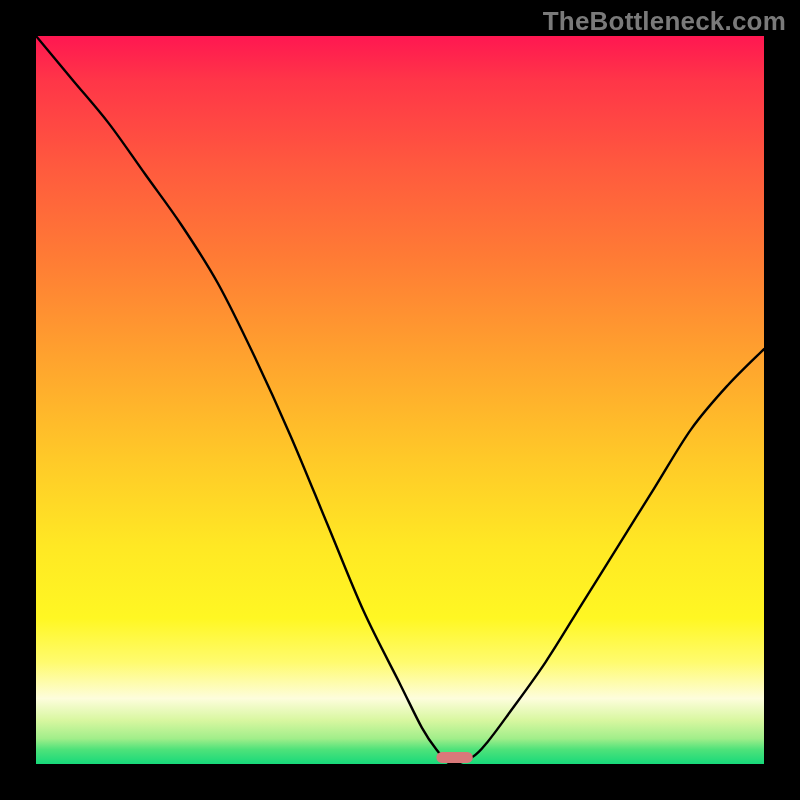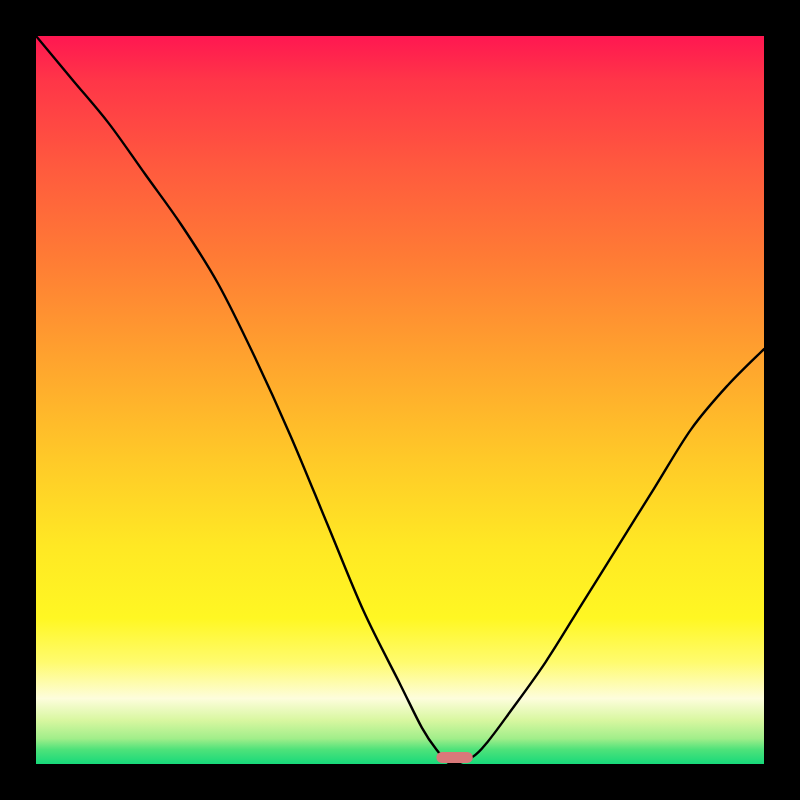--- a/index.html
+++ b/index.html
@@ -70,20 +70,21 @@
   .marker {
     fill: #d9787a;
     stroke: none;
   }
 </style>
 </head>
 <body>
 
 <div class="frame">
 
+  <div class="watermark">TheBottleneck.com</div>
 
   <div class="plot-area">
     <svg viewBox="0 0 728 728" preserveAspectRatio="none">
       <path class="curve" d="M 0.00 0.00 C 6.07 7.28, 24.27 29.12, 36.40 43.68 C 48.53 58.24, 60.67 71.59, 72.80 87.36 C 84.93 103.13, 97.07 121.33, 109.20 138.32 C 121.33 155.31, 133.47 171.08, 145.60 189.28 C 157.73 207.48, 169.87 225.68, 182.00 247.52 C 194.13 269.36, 206.27 294.84, 218.40 320.32 C 230.53 345.80, 242.67 372.49, 254.80 400.40 C 266.93 428.31, 279.07 458.64, 291.20 487.76 C 303.33 516.88, 315.47 548.43, 327.60 575.12 C 339.73 601.81, 354.29 628.51, 364.00 647.92 C 373.71 667.33, 379.77 680.68, 385.84 691.60 C 391.91 702.52, 395.55 707.37, 400.40 713.44 C 405.25 719.51, 408.89 726.79, 414.96 728.00 C 421.03 729.21, 430.73 724.36, 436.80 720.72 C 442.87 717.08, 445.29 713.44, 451.36 706.16 C 457.43 698.88, 463.49 690.39, 473.20 677.04 C 482.91 663.69, 497.47 644.28, 509.60 626.08 C 521.73 607.88, 533.87 587.25, 546.00 567.84 C 558.13 548.43, 570.27 529.01, 582.40 509.60 C 594.53 490.19, 606.67 470.77, 618.80 451.36 C 630.93 431.95, 643.07 410.11, 655.20 393.12 C 667.33 376.13, 679.47 362.79, 691.60 349.44 C 703.73 336.09, 721.93 319.11, 728.00 313.04" stroke="#000000"></path>
       <rect class="marker" x="400.40" y="715.95" width="36.40" height="11" rx="5.50" ry="5.50" fill="#d9787a"></rect>
     </svg>
   </div>
 
 </div>
 

